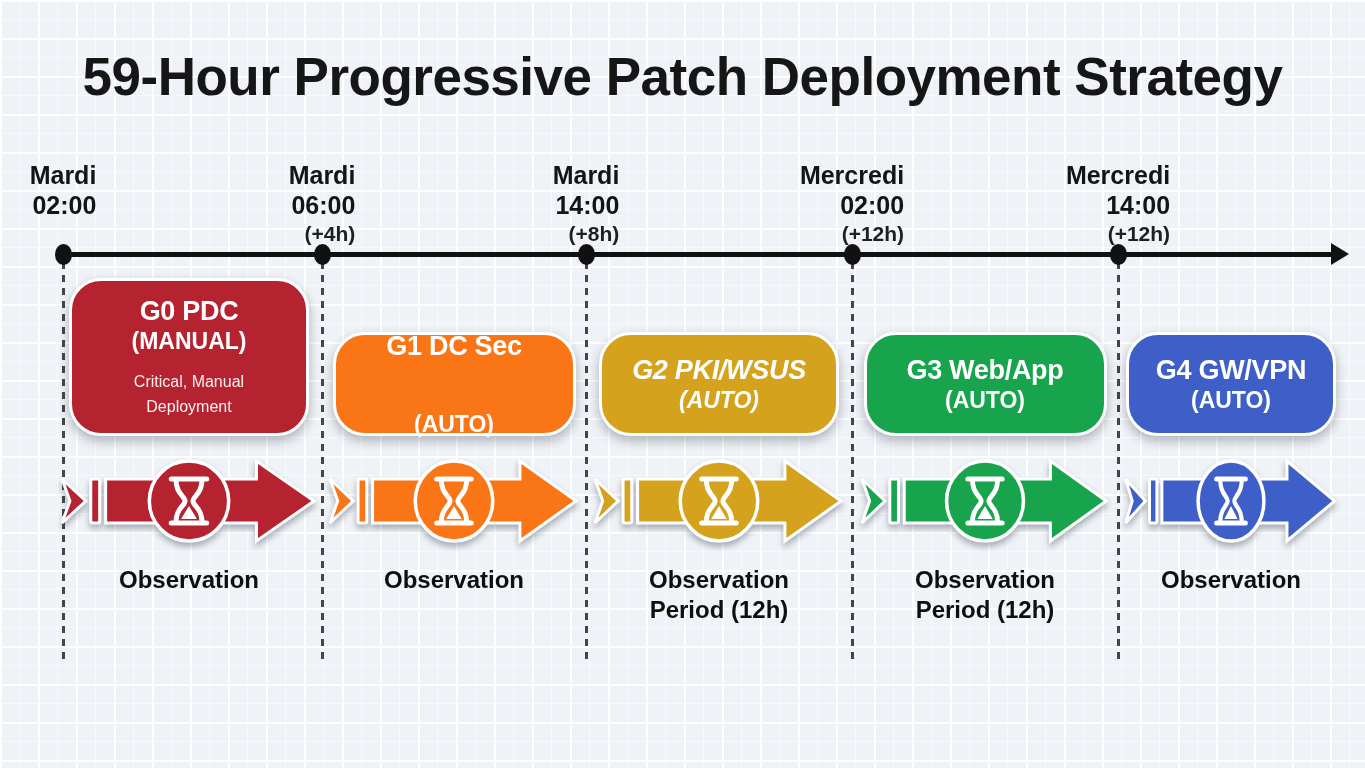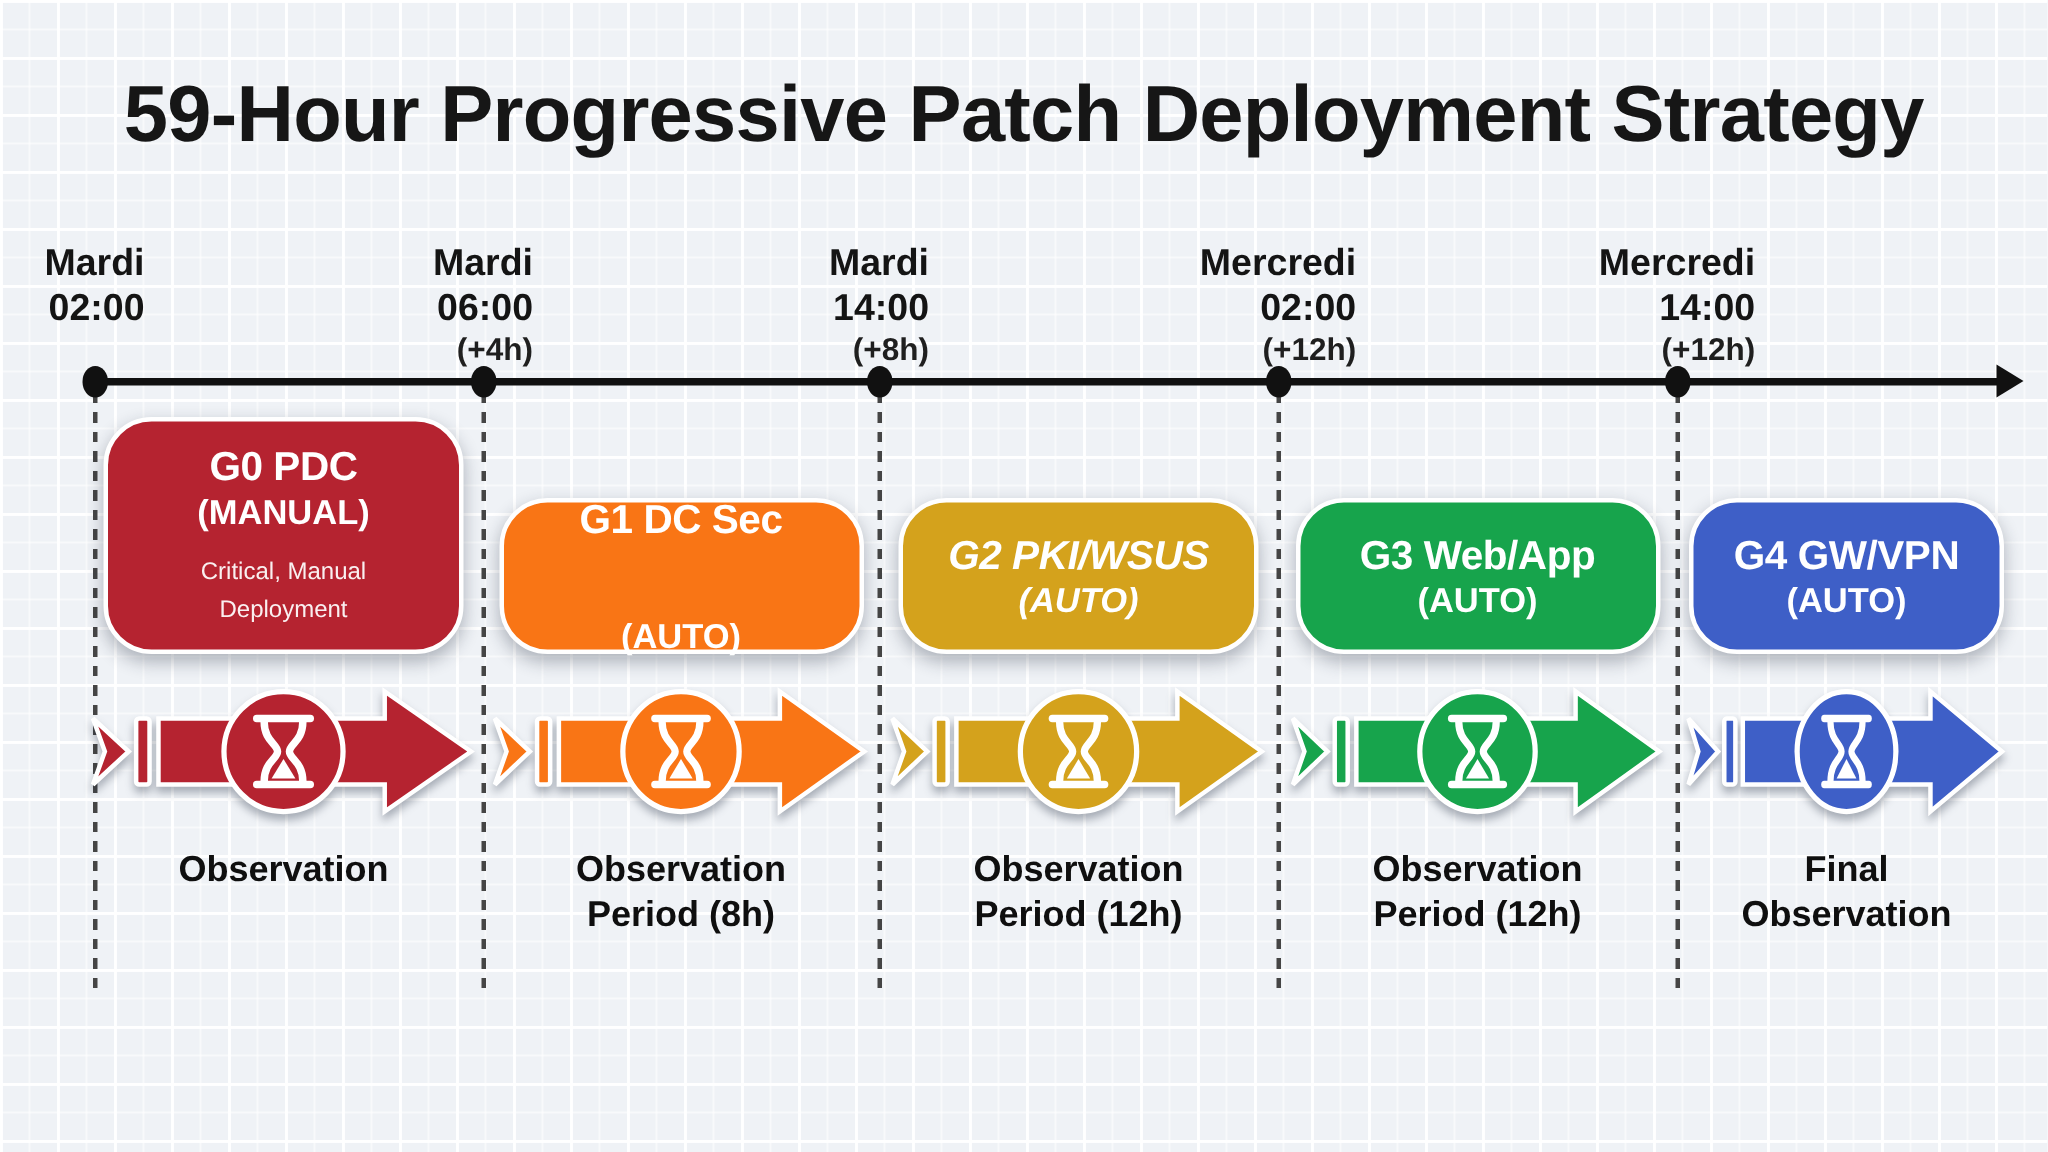--- a/index.html
+++ b/index.html
@@ -145,21 +145,20 @@
       <g stroke="#fff" fill="none" stroke-width="5" stroke-linecap="round" vector-effect="non-scaling-stroke">
         <path d="M112,24 H148"></path>
           <path d="M112,68 H148"></path>
         <path d="M117,26 C117,39 126,41 126,46 C126,51 117,53 117,66"></path>
         <path d="M143,26 C143,39 134,41 134,46 C134,51 143,53 143,66"></path>
         <path d="M122,64 L138,64 L130,51 Z" fill="#fff" stroke="none"></path>
       </g>
     </svg>
     <div class="obs">
       <div>Observation</div>
-      <div>Period (8h)</div>
     </div>
   </div>
 
   <div class="col c2">
     <div class="gbox" style="background-color: rgb(212, 162, 28); font-style: italic;">
       <div class="gt1">G2 PKI/WSUS</div>
       <div class="gt2">(AUTO)</div>
     </div>
     <svg class="arrow" width="252" height="92" viewBox="0 0 260 92" preserveAspectRatio="none" style="color: rgb(212, 162, 28);">
       <path d="M2,24 L26,46 L2,68 L10,46 Z" fill="currentColor" stroke="#fff" stroke-width="3" vector-effect="non-scaling-stroke"></path>
@@ -216,18 +215,17 @@
       <circle cx="130" cy="46" r="40" fill="currentColor" stroke="#fff" stroke-width="3.5" vector-effect="non-scaling-stroke"></circle>
       <g stroke="#fff" fill="none" stroke-width="5" stroke-linecap="round" vector-effect="non-scaling-stroke">
         <path d="M112,24 H148"></path>
           <path d="M112,68 H148"></path>
         <path d="M117,26 C117,39 126,41 126,46 C126,51 117,53 117,66"></path>
         <path d="M143,26 C143,39 134,41 134,46 C134,51 143,53 143,66"></path>
         <path d="M122,64 L138,64 L130,51 Z" fill="#fff" stroke="none"></path>
       </g>
     </svg>
     <div class="obs">
-      <div>Final</div>
       <div>Observation</div>
     </div>
   </div>
 
 </div>
 
 </body></html>

